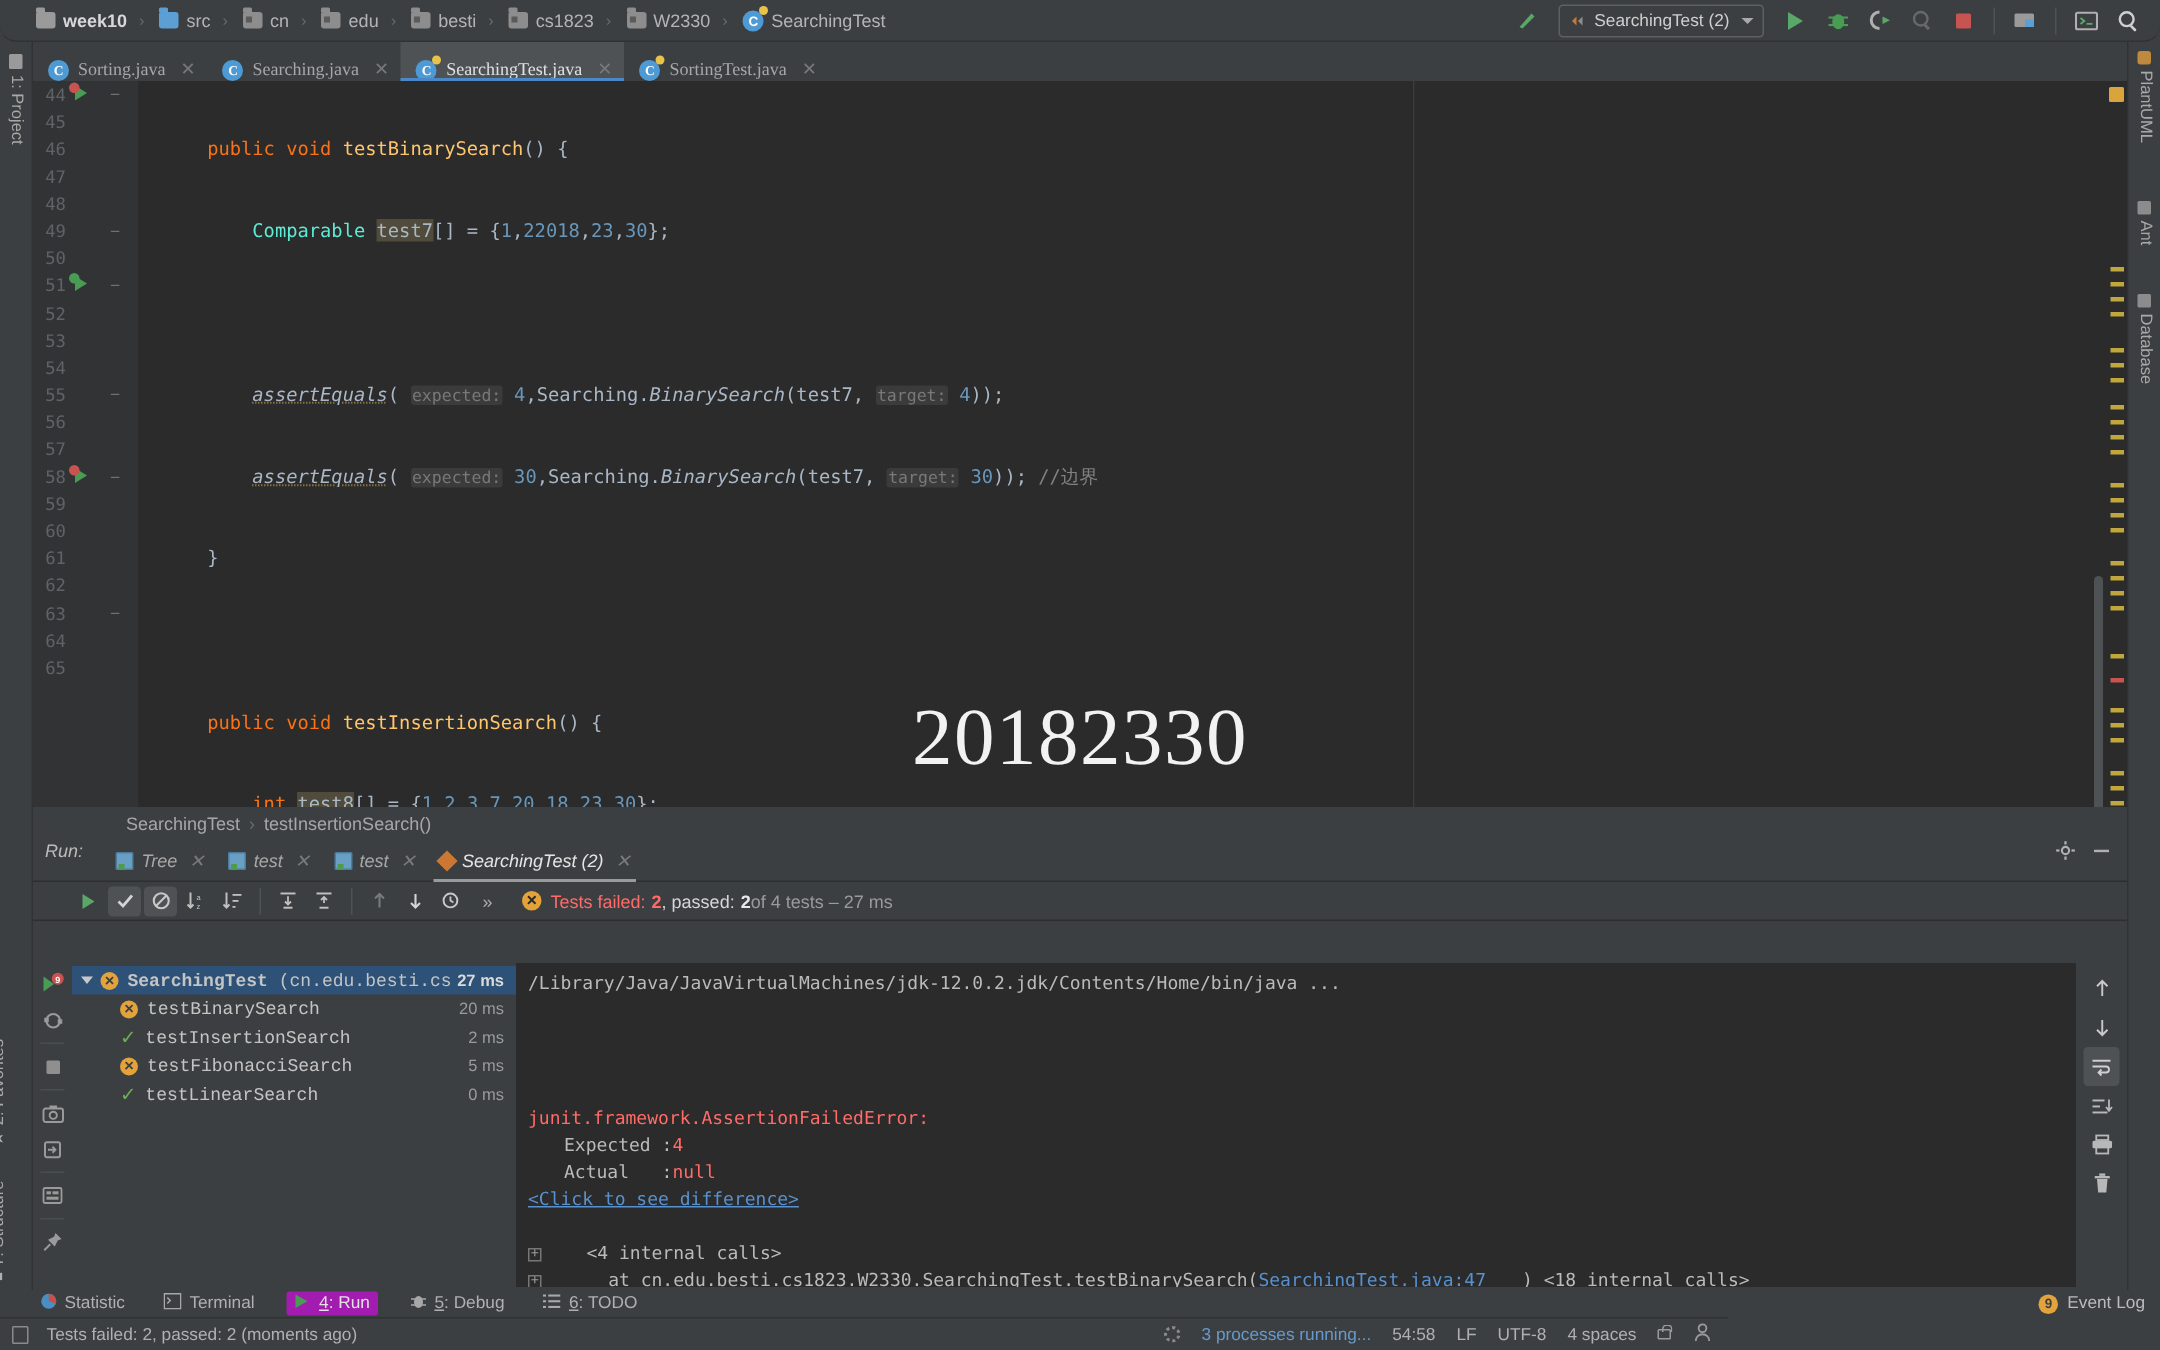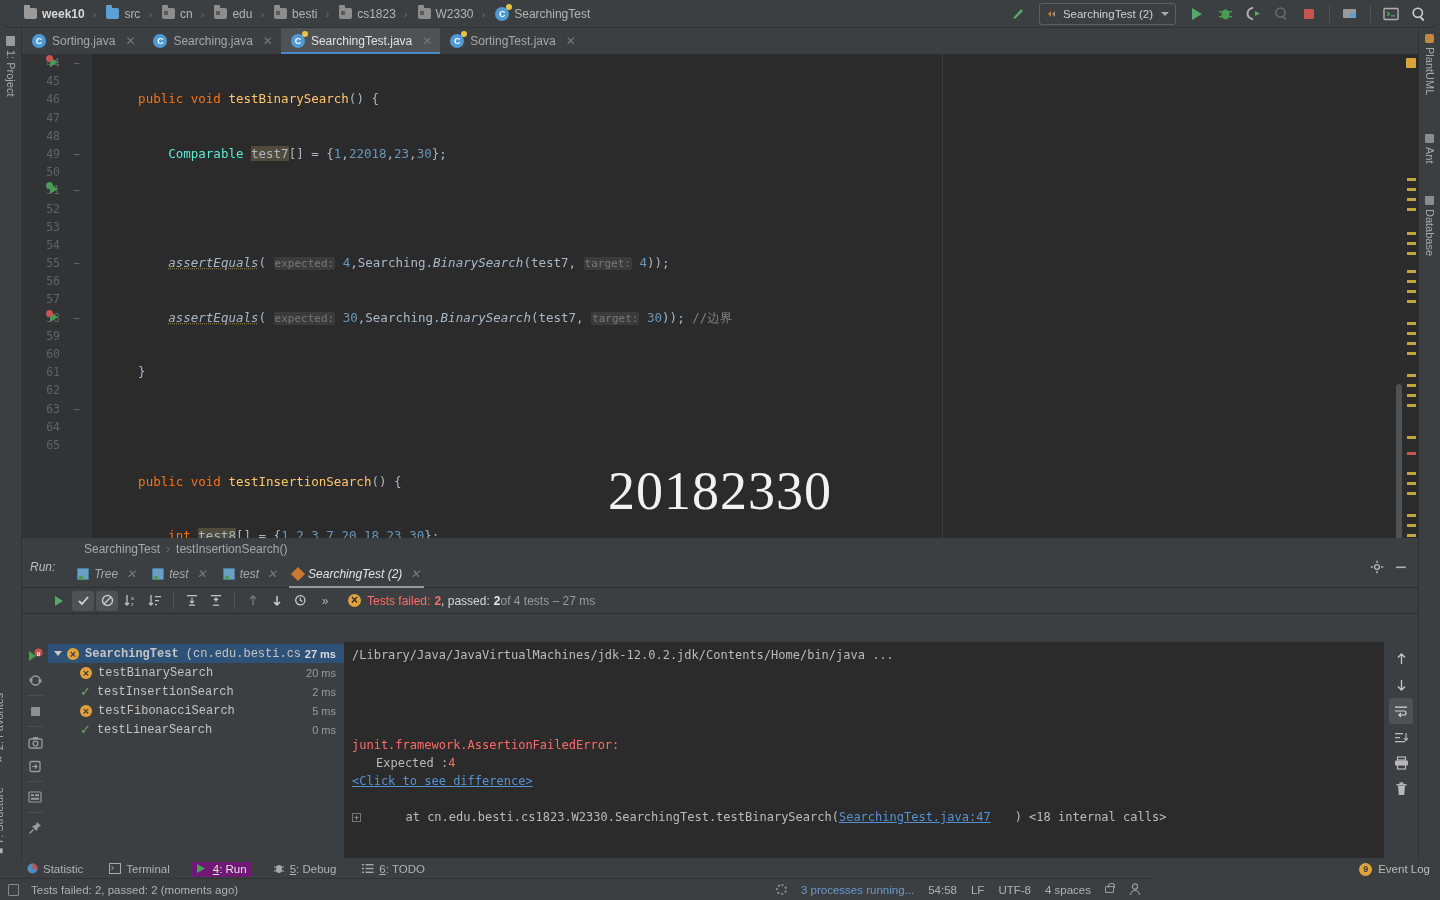--- a/index.html
+++ b/index.html
@@ -45,22 +45,22 @@
   .tri-dn{ width:0;height:0;border-left:4px solid transparent;border-right:4px solid transparent;border-top:4px solid #aaa;}
   .play-grn{ width:0;height:0;border-top:6px solid transparent;border-bottom:6px solid transparent;border-left:10px solid #59a869;}
   .divider-v{ width:1px; height:18px; background:#4f5254; margin:0 5px; }
 
   
   .tabs{
     position:absolute; left:22px; top:28px; width:1396px; height:26px;
     background:#3c3f41; display:flex; align-items:flex-end;
   }
   .tab{
-    display:flex; align-items:center; height:26px; padding:0 8px 0 10px; gap:6px;
-    font-size:12px; color:#a7a7a7; cursor:pointer; position:relative;
+    display:flex; align-items:flex-end; height:26px; padding:0 8px 0 10px; gap:6px;
+    font-size:12px; color:#a7a7a7; cursor:pointer; position:relative;font-family:Liberation Serif, serif;
   }
   .tab.active{ background:#4e5254; color:#e0e0e0; }
   .tab.active::after{ content:""; position:absolute; left:0; right:0; bottom:0; height:2px; background:#4a88c7; }
   .tab .x{ color:#787878; font-size:12px; margin-left:4px; }
 
   
   .stripe{ position:absolute; top:28px; width:22px; bottom:40px; background:#3c3f41; border-right:1px solid #323232; }
   .stripe.left{ left:0; }
   .stripe.right{ right:0; border-right:none; border-left:1px solid #323232; }
   .vlabel{
@@ -73,21 +73,21 @@
   
   .editor{
     position:absolute; left:22px; top:54px; width:1396px; height:484px;
     background:#2b2b2b; overflow:hidden;
   }
   .gutter{
     position:absolute; left:0; top:0; width:70px; height:100%;
     background:#313335; color:#606366; font-family:"DejaVu Sans Mono", monospace; font-size:11.5px;
   }
   .lnrow{ height:18.2px; position:relative; }
-  .lnnum{ position:absolute; right:32px; top:2px; text-align:right; }
+  .lnnum{ position:absolute; right:48px; top:2px; text-align:right; }
   .gmark{ position:absolute; left:28px; top:3px; }
   .fold{ position:absolute; left:52px; top:5px; color:#777; font-size:9px; }
   .run-ic{ width:11px; height:11px; position:relative; }
   .run-ic .gt{ position:absolute; left:0; top:0; width:0;height:0;border-top:5px solid transparent;border-bottom:5px solid transparent;border-left:8px solid #499c54;}
   .run-ic .badge{ position:absolute; right:-3px; top:-2px; width:7px;height:7px;border-radius:50%; }
   .badge.fail{ background:#c75450; }
   .badge.pass{ background:#499c54; }
 
   .code{
     position:absolute; left:76px; top:0; right:0; top:0;
@@ -179,21 +179,21 @@
   .conright{ width:34px; background:#3c3f41; display:flex; flex-direction:column; align-items:center; padding-top:4px; }
   .cr-btn{ width:24px;height:26px;display:flex;align-items:center;justify-content:center;color:#b0b0b0;cursor:pointer;border-radius:3px;}
   .cr-btn.on{ background:#4e5254; }
 
   
   .btmtools{
     position:absolute; left:0; bottom:22px; width:1440px; height:18px;
     background:#3c3f41; display:flex; align-items:center; padding-left:22px; gap:16px; font-size:11.5px;
   }
   .bt{ display:flex; align-items:center; gap:5px; color:#b0b0b0; cursor:pointer; padding:1px 5px; border-radius:2px;}
-  .bt.active{ background:#701a75; color:#e2e2e2; }
+  .bt.active{ background:#a21caf; color:#e2e2e2; }
   .bt u{ text-decoration:underline; }
   .btmtools .right{ margin-left:auto; display:flex; align-items:center; gap:6px; padding-right:10px; }
   .evbadge{ width:13px;height:13px;border-radius:50%;background:#e3a33a;color:#3c3f41;font-size:9px;font-weight:bold;text-align:center;line-height:13px;}
 
   .statusbar{
     position:absolute; left:0; bottom:0; width:1152px; height:22px;
     background:#3c3f41; display:flex; align-items:center; padding:0 10px 0 8px; font-size:11.5px; color:#b0b0b0;
     border-top:1px solid #323232;
   }
   .statusbar .right{ margin-left:auto; display:flex; align-items:center; gap:14px; }
@@ -725,22 +725,24 @@
       </div>
 
       <div class="console">
         <div class="cline">/Library/Java/JavaVirtualMachines/jdk-12.0.2.jdk/Contents/Home/bin/java ...</div>
         <div class="cline">&nbsp;</div>
           <div class="cline">&nbsp;</div>
         <div class="cline">&nbsp;</div>
           <div class="cline">&nbsp;</div>
         <div class="cline c-red">junit.framework.AssertionFailedError:</div>
         <div class="cline"><span class="c-gray">Expected :</span><span class="c-red">4</span></div>
+        <div class="cline"><span class="c-gray">Actual   :</span><span class="c-red">null</span></div>
         <div class="cline c-link">&lt;Click to see difference&gt;</div>
         <div class="cline">&nbsp;</div>
+        <div class="cline"><span class="cexp">+</span><span class="c-gray">&lt;4 internal calls&gt;</span></div>
         <div class="cline"><span class="cexp">+</span>  <span class="c-gray">at cn.edu.besti.cs1823.W2330.SearchingTest.testBinarySearch(</span><span class="c-link">SearchingTest.java:47</span><span class="c-gray">) &lt;18 internal calls&gt;</span></div>
       </div>
 
       <div class="conright">
         <div class="cr-btn">
             <svg width="13" height="14" viewBox="0 0 13 14">
               <path d="M6.5 12 V2 M3 5.5 L6.5 2 L10 5.5" stroke="#c8c8c8" stroke-width="1.3" fill="none"></path>
             </svg>
           </div>
         <div class="cr-btn">

